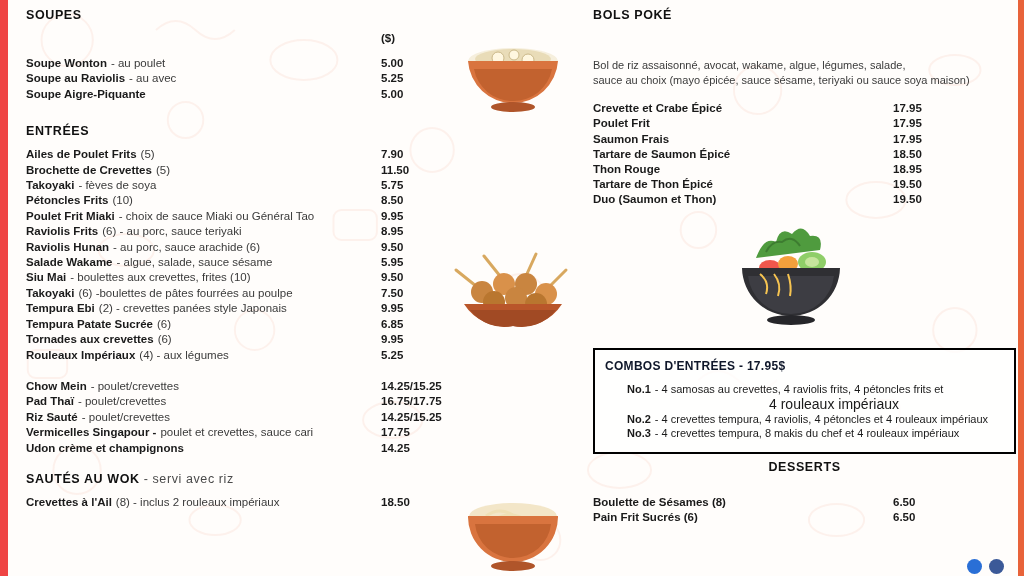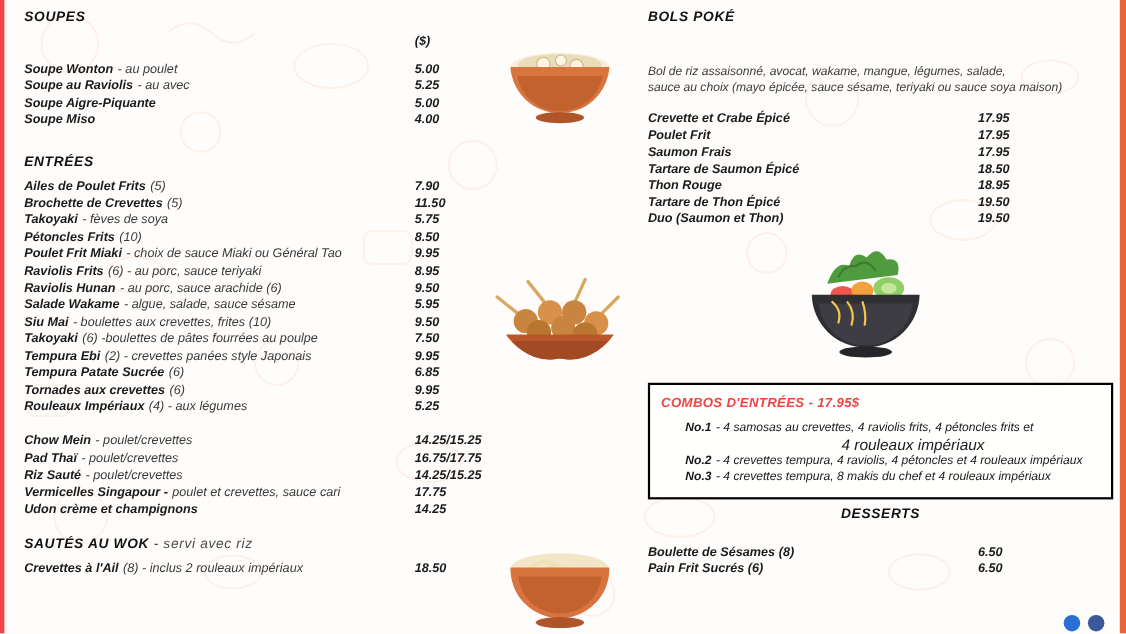--- a/index.html
+++ b/index.html
@@ -6,25 +6,24 @@
   body{
     width:1024px;height:576px;overflow:hidden;
     background:#ffffff;
     font-family:"Liberation Sans", sans-serif;
     color:#1a1a1a;
     position:relative;
   }
   .page{
     position:absolute;left:0;top:0;width:1024px;height:576px;
     box-sizing:border-box;
-    border-left:4px solid #ef4444;
+    border-left:8px solid #ef4444;
     border-right:6px solid #e8633a;
     background:#fffdfb;
     overflow:hidden;
-    font-style:italic;
   }
   
   .pattern{
     position:absolute;inset:0;opacity:.13;pointer-events:none;
   }
   .pattern svg{width:100%;height:100%;}
   .content{position:absolute;inset:0;}
 
   
   .col-left{position:absolute;left:18px;top:8px;width:560px;}
@@ -52,21 +51,21 @@
   .rrow{position:relative;display:flex;align-items:baseline;font-size:11.5px;line-height:15.2px;}
   .rrow .nm{font-weight:bold;}
   .rrow .pr{position:absolute;left:300px;top:0;font-weight:bold;}
 
   
   .combo-box{
     position:absolute;left:0;top:340px;width:423px;
     border:2px solid #000;box-sizing:border-box;
     padding:9px 10px 11px 10px;background:rgba(255,255,255,.75);
   }
-  .combo-title{color:#ef4444;font-weight:bold;font-size:12px;margin-bottom:9px;letter-spacing:.3px;}
+  .combo-title{color:#0f172a;font-weight:bold;font-size:12px;margin-bottom:9px;letter-spacing:.3px;}
   .combo-line{font-size:11px;line-height:14.8px;display:flex;}
   .combo-line .no{font-weight:bold;white-space:nowrap;margin-right:4px;padding-left:22px;}
   .combo-cont{font-size:14px;line-height:14.8px;margin-left:59px;text-align:center;}
 
   .desserts{position:absolute;left:0;top:452px;width:423px;text-align:center;}
 
   
   .ill{position:absolute;}
   .ill svg{display:block;}
 
@@ -128,25 +127,20 @@
         <div class="row">
           <span class="nm">Soupe au Raviolis</span>
           <span class="ds">- au avec</span>
           <span class="pr">5.25</span>
         </div>
         <div class="row">
           <span class="nm">Soupe Aigre-Piquante</span>
           <span class="ds"></span>
           <span class="pr">5.00</span>
         </div>
-        <div class="row">
-          <span class="nm">Soupe Miso</span>
-          <span class="ds"></span>
-          <span class="pr">4.00</span>
-        </div>
       </div>
 
       <div class="gap-lg"></div>
 
       <h2 class="section">ENTRÉES</h2>
       <div class="rowlist">
         <div class="row">
           <span class="nm">Ailes de Poulet Frits</span>
           <span class="ds">(5)</span>
           <span class="pr">7.90</span>
@@ -261,21 +255,21 @@
           <span class="pr">18.50</span>
         </div>
       </div>
     </div>
 
     <div class="col-right">
 
       <h2 class="section">BOLS POKÉ</h2>
 
       <div class="rtext" style="margin-top:36px;">
-        <div>Bol de riz assaisonné, avocat, wakame, mangue, légumes, salade,</div>
+        <div>Bol de riz assaisonné, avocat, wakame, algue, légumes, salade,</div>
         <div>sauce au choix (mayo épicée, sauce sésame, teriyaki ou sauce soya maison)</div>
       </div>
 
       <div style="height:14px;"></div>
 
       <div class="rowlist">
         <div class="rrow">
           <span class="nm">Crevette et Crabe Épicé</span>
           <span class="pr">17.95</span>
         </div>

